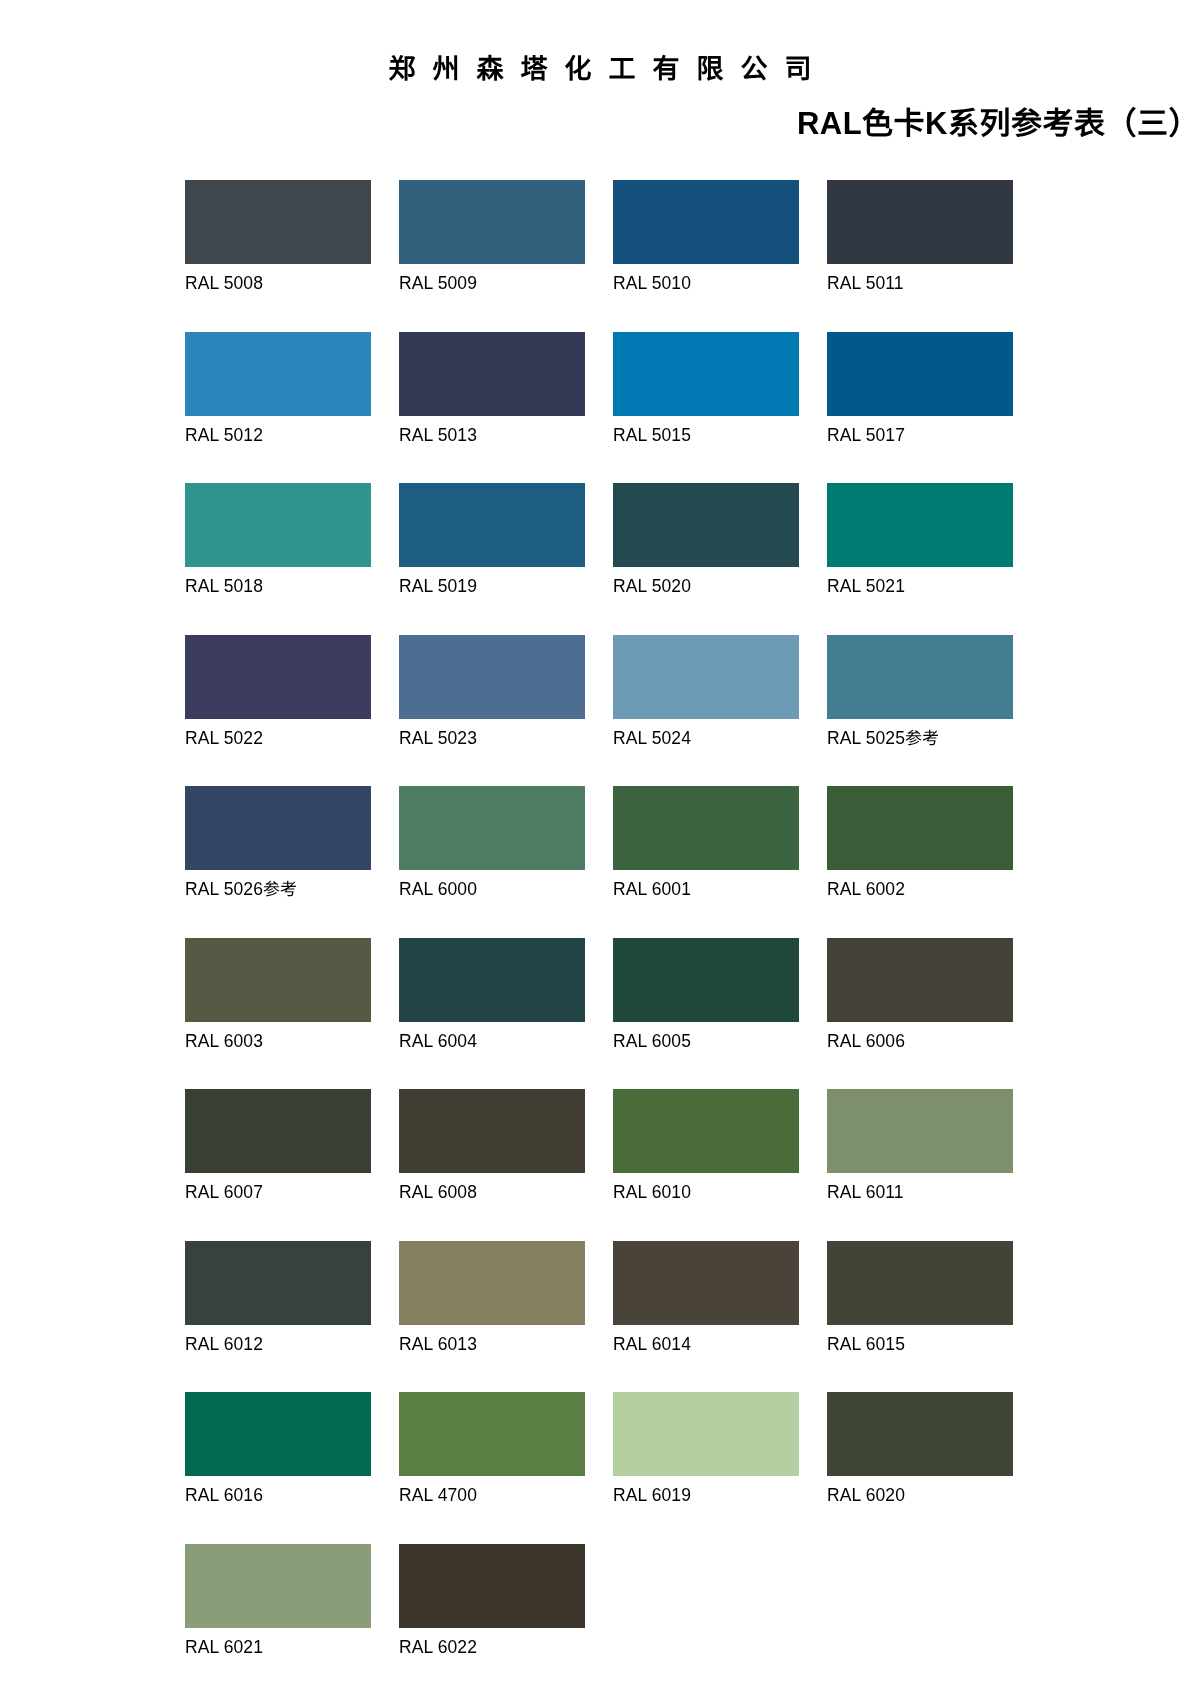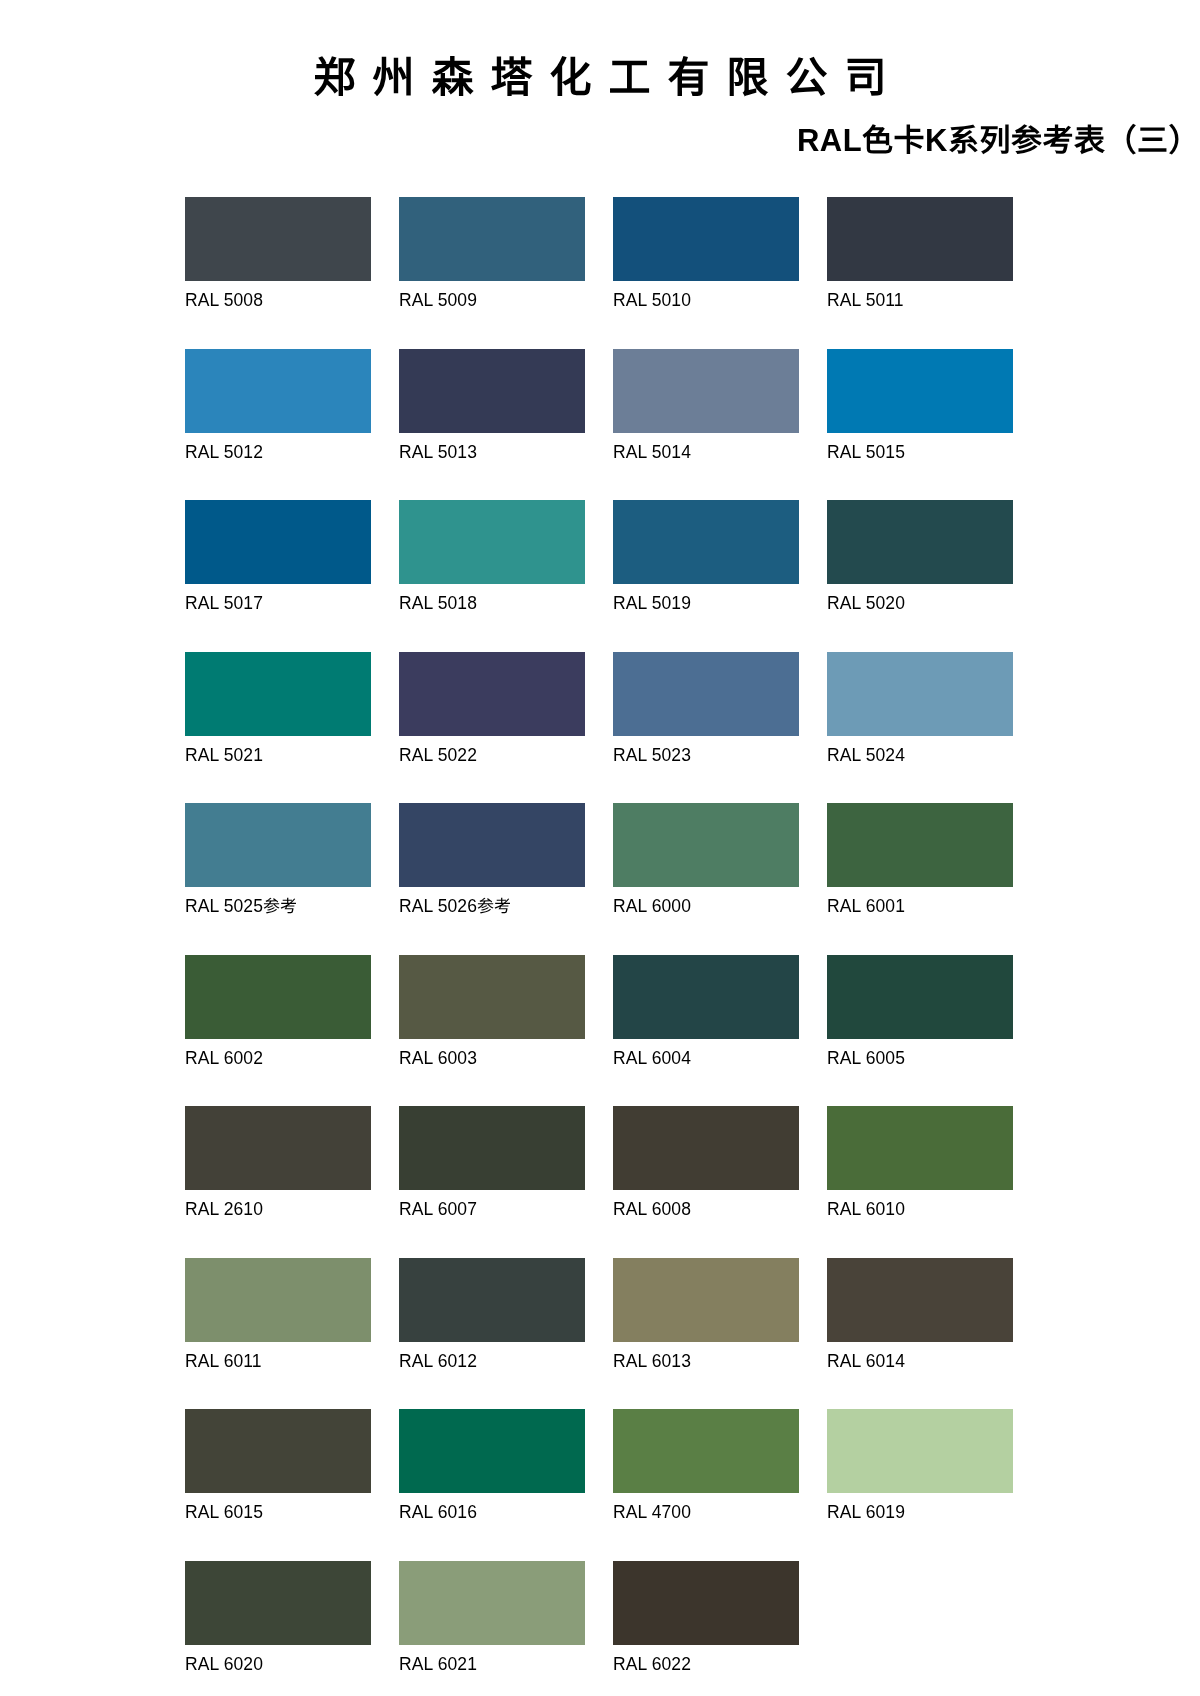--- a/index.html
+++ b/index.html
@@ -26,21 +26,21 @@
     background: #ffffff;
   }
 
   
   .header {
     padding-top: 54px;
     text-align: center;
   }
   .company-title {
     font-family: "Liberation Sans", sans-serif;
-    font-size: 42px;
+    font-size: 27px;
     font-weight: bold;
     letter-spacing: 17px;
     text-indent: 17px;
     line-height: 1.15;
     color: #000000;
     white-space: nowrap;
   }
   .chart-subtitle {
     font-family: "Liberation Sans", sans-serif;
     font-size: 31px;
@@ -118,24 +118,20 @@
       </div>
       <div class="cell">
         <div class="swatch" style="background-color: rgb(43, 133, 187);"></div>
         <div class="label"><span>RAL 5012</span></div>
       </div>
       <div class="cell">
         <div class="swatch" style="background-color: rgb(52, 58, 85);"></div>
         <div class="label"><span>RAL 5013</span></div>
       </div>
       <div class="cell">
-        <div class="swatch" style="background-color: rgb(108, 126, 151);"></div>
-        <div class="label"><span>RAL 5014</span></div>
-      </div>
-      <div class="cell">
         <div class="swatch" style="background-color: rgb(0, 121, 179);"></div>
         <div class="label"><span>RAL 5015</span></div>
       </div>
       <div class="cell">
         <div class="swatch" style="background-color: rgb(0, 89, 138);"></div>
         <div class="label"><span>RAL 5017</span></div>
       </div>
       <div class="cell">
         <div class="swatch" style="background-color: rgb(47, 147, 142);"></div>
         <div class="label"><span>RAL 5018</span></div>
@@ -191,21 +187,21 @@
       <div class="cell">
         <div class="swatch" style="background-color: rgb(35, 69, 71);"></div>
         <div class="label"><span>RAL 6004</span></div>
       </div>
       <div class="cell">
         <div class="swatch" style="background-color: rgb(33, 72, 61);"></div>
         <div class="label"><span>RAL 6005</span></div>
       </div>
       <div class="cell">
         <div class="swatch" style="background-color: rgb(67, 65, 56);"></div>
-        <div class="label"><span>RAL 2610</span></div>
+        <div class="label"><span>RAL 6006</span></div>
       </div>
       <div class="cell">
         <div class="swatch" style="background-color: rgb(56, 63, 51);"></div>
         <div class="label"><span>RAL 6007</span></div>
       </div>
       <div class="cell">
         <div class="swatch" style="background-color: rgb(65, 61, 51);"></div>
         <div class="label"><span>RAL 6008</span></div>
       </div>
       <div class="cell">

